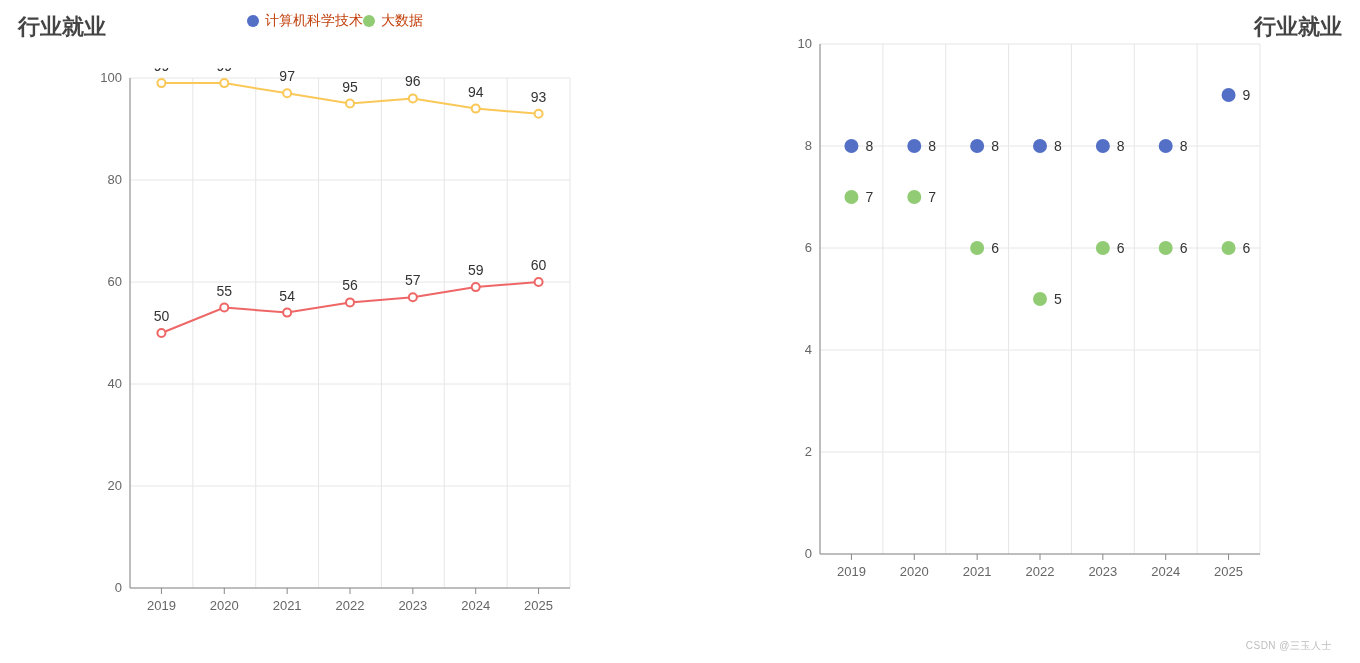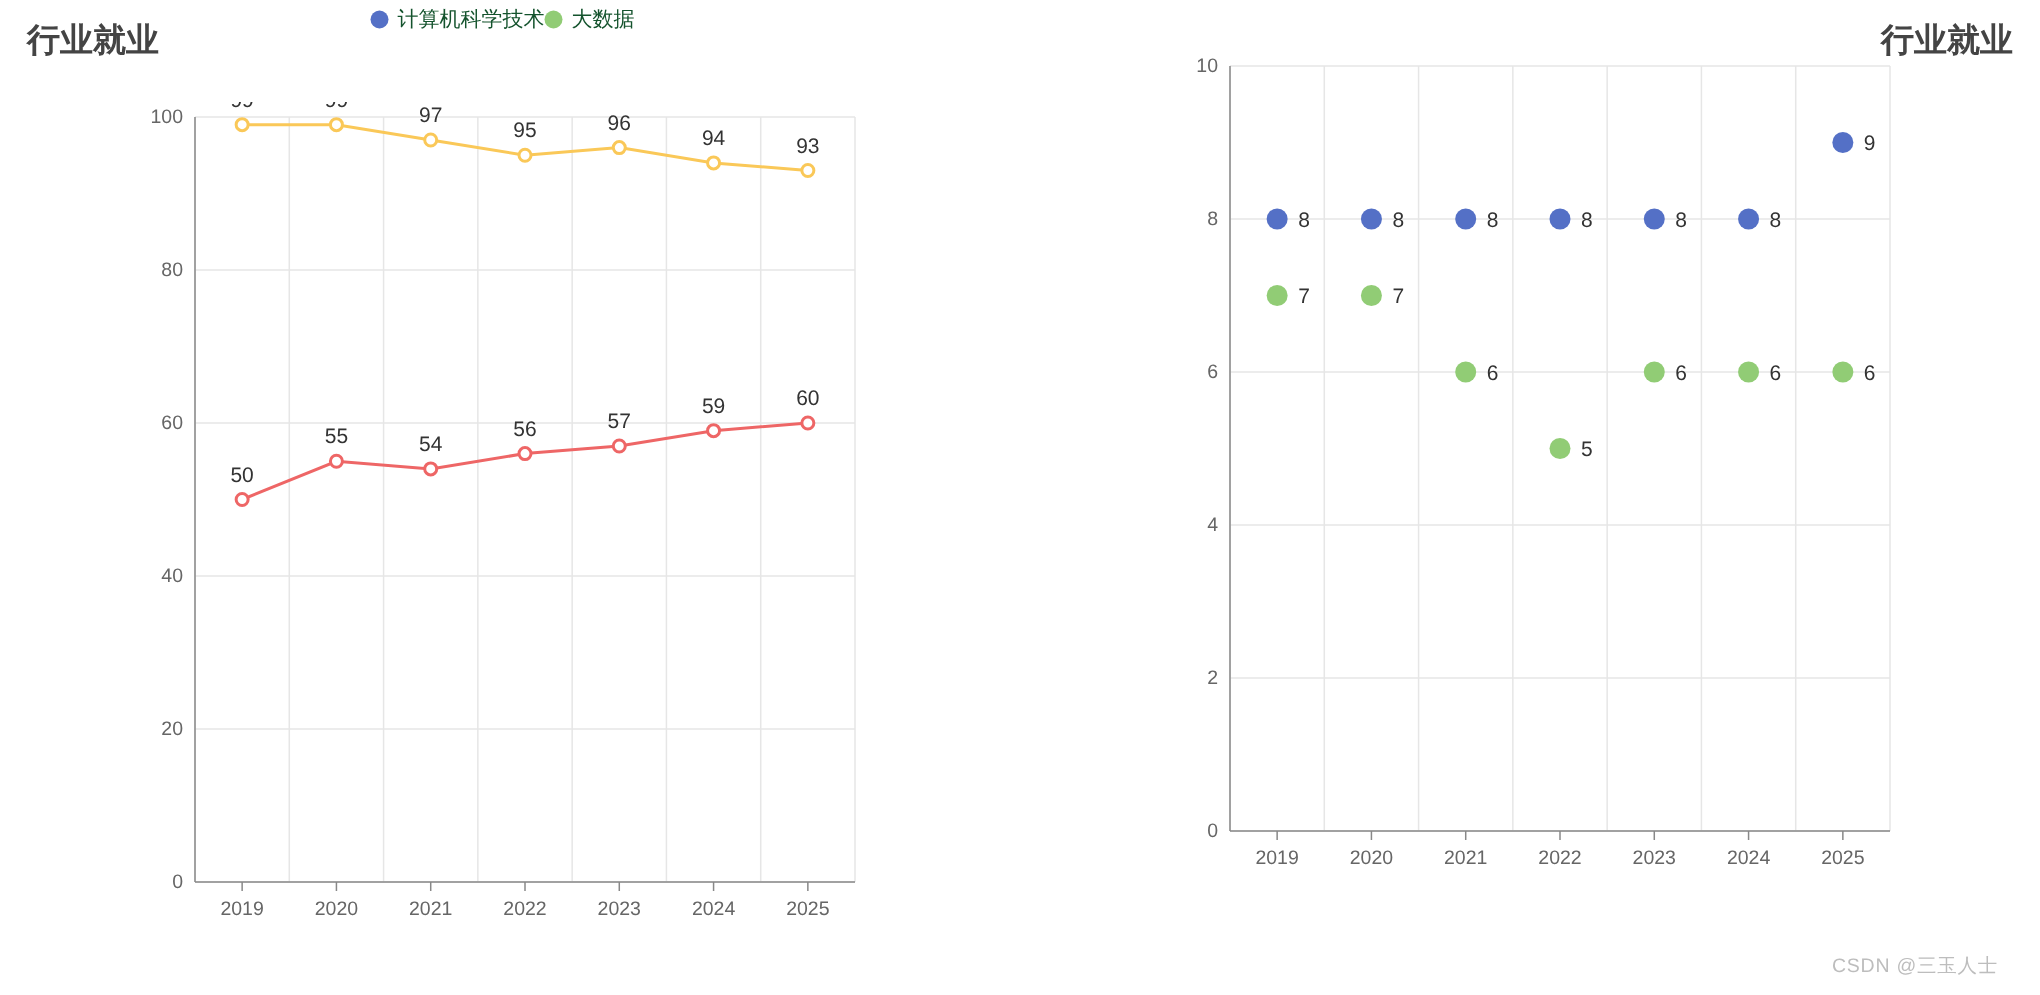--- a/index.html
+++ b/index.html
@@ -2,33 +2,33 @@
 <html><head>
 <meta charset="utf-8">
 <style>
   html,body{margin:0;padding:0;background:#fff;font-family:"Microsoft YaHei","PingFang SC",Arial,sans-serif;color:#333;}
   .page{width:1360px;height:663px;position:relative;}
   .panels{display:flex;gap:40px;padding:4px 4px 0 10px;}
   .panel{position:relative;width:650px;}
   .title{font-size:22px;font-weight:700;color:#444;position:absolute;top:8px;}
   .title-left{left:8px;}
   .title-right{right:8px;}
-  .legend{display:flex;justify-content:center;align-items:flex-start;height:34px;font-size:14px;color:#14532d;}
+  .legend{display:flex;justify-content:center;align-items:center;height:34px;font-size:14px;color:#c2410c;}
   .legend-item{display:flex;align-items:center;gap:6px;cursor:pointer;}
   .dot{width:12px;height:12px;border-radius:50%;}
   .lmark{width:24px;height:2px;position:relative;}
   .lmark::after{content:"";position:absolute;width:8px;height:8px;border-radius:50%;background:#fff;border:2px solid currentColor;left:7px;top:-5px;}
   .plot-wrap{position:relative;margin-left:90px;margin-top:30px;}
   svg{display:block;}
   .axis-text{font-size:13px;fill:#666;}
   .grid-line{stroke:#e6e6e6;stroke-width:1;}
   .axis-line{stroke:#888;stroke-width:1;}
   .tick{stroke:#888;stroke-width:1;}
   .data-label{font-size:14px;fill:#333;}
-  .watermark{position:absolute;right:28px;bottom:10px;font-size:13px;color:#bdbdbd;letter-spacing:.5px;}
+  .watermark{position:absolute;right:28px;bottom:10px;font-size:10px;color:#bdbdbd;letter-spacing:.5px;}
 </style>
 </head>
 <body>
 
 <div class="page">
   <div class="panels">
 
     <div class="panel">
       <div class="title title-left">行业就业</div>
       <div class="legend">

